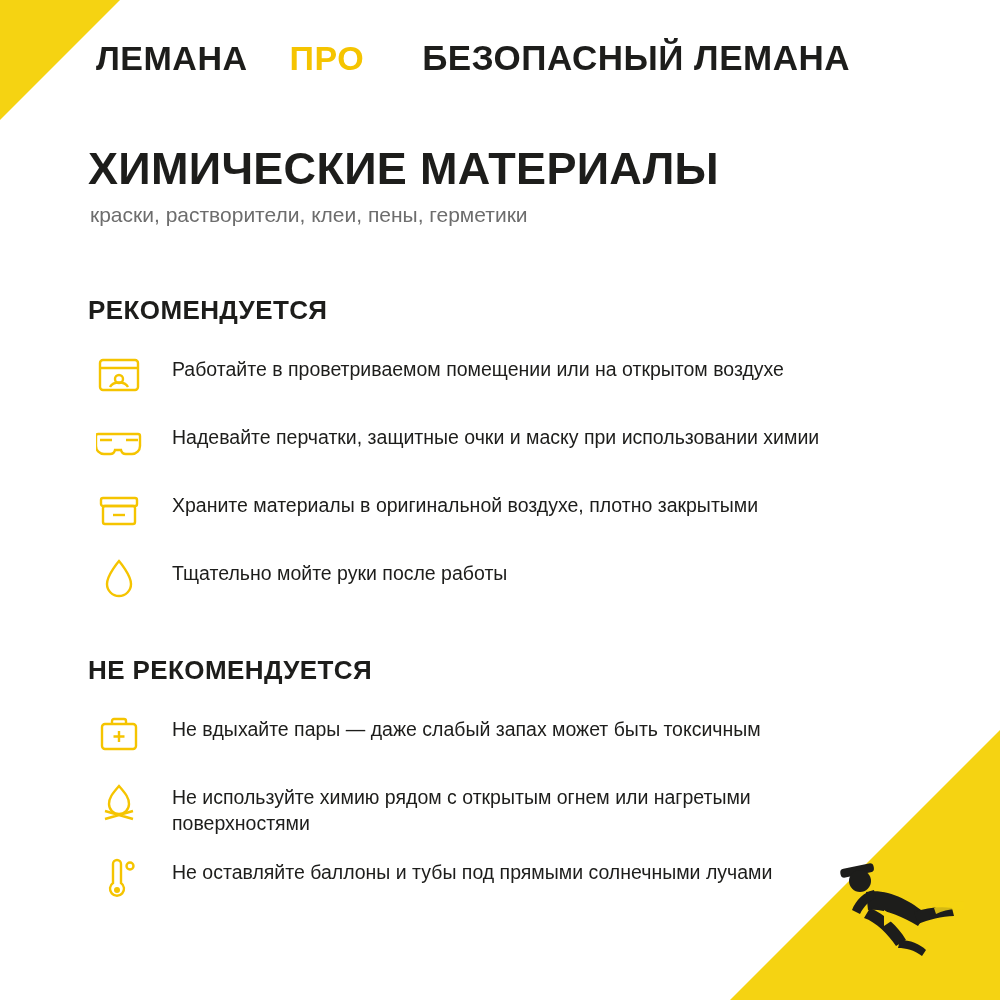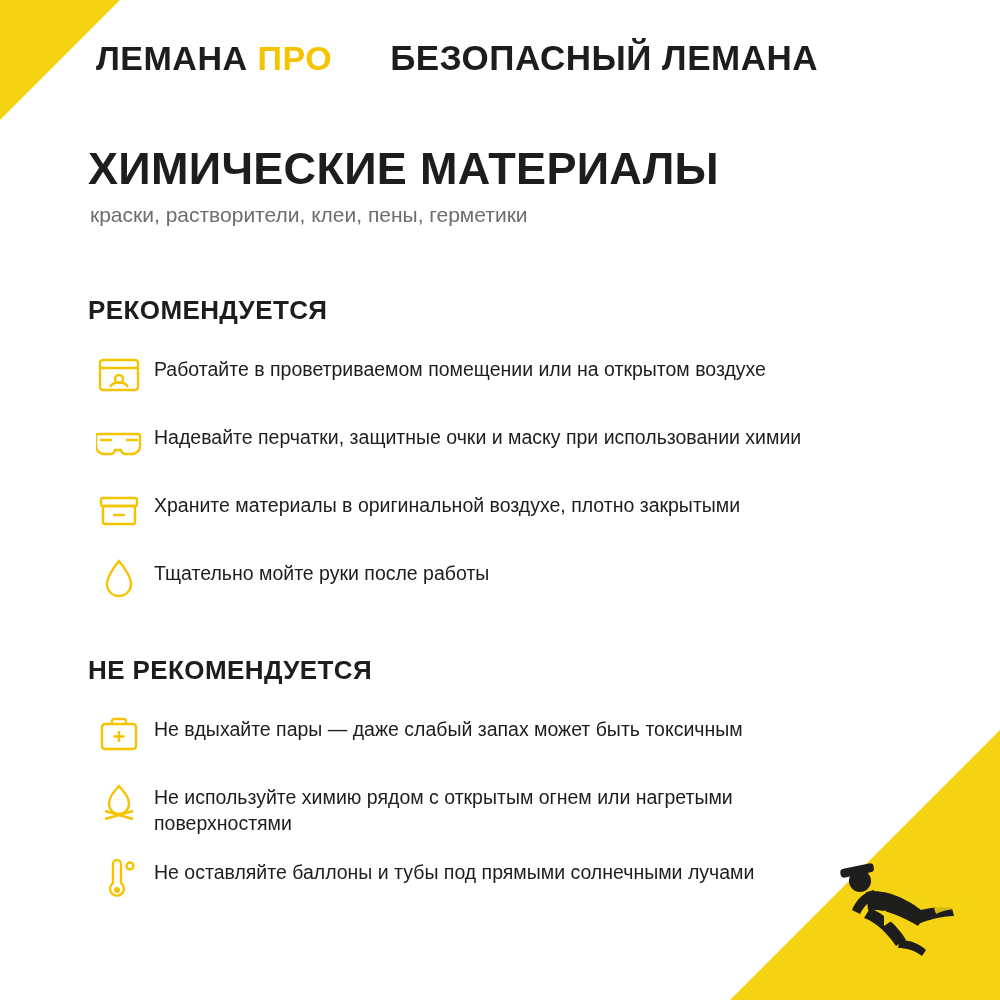--- a/index.html
+++ b/index.html
@@ -40,21 +40,21 @@
   }
   .logo {
     display: flex;
     align-items: baseline;
     gap: 10px;
     font-weight: bold;
     font-size: 34px;
     letter-spacing: 0.5px;
   }
   .logo-main { color: #1d1d1b; }
-  .logo-pro  { color: #f5c400; }
+  .logo-pro  { color: #f5c400; margin-left: 32px; }
   .header-title {
     font-size: 35px;
     font-weight: bold;
     color: #1d1d1b;
     letter-spacing: 0.5px;
   }
 
   
   .doc-title {
     position: absolute;
@@ -81,21 +81,21 @@
     font-weight: bold;
     color: #1d1d1b;
     letter-spacing: 0.4px;
     margin-bottom: 22px;
     margin-top: 27px;
   }
 
   .item {
     display: flex;
     align-items: flex-start;
-    gap: 4px;
+    gap: 22px;
     margin-bottom: 14px;
   }
   .item-icon {
     flex: 0 0 62px;
     height: 54px;
     display: flex;
     align-items: center;
     justify-content: center;
   }
   .item-icon svg { display: block; }

